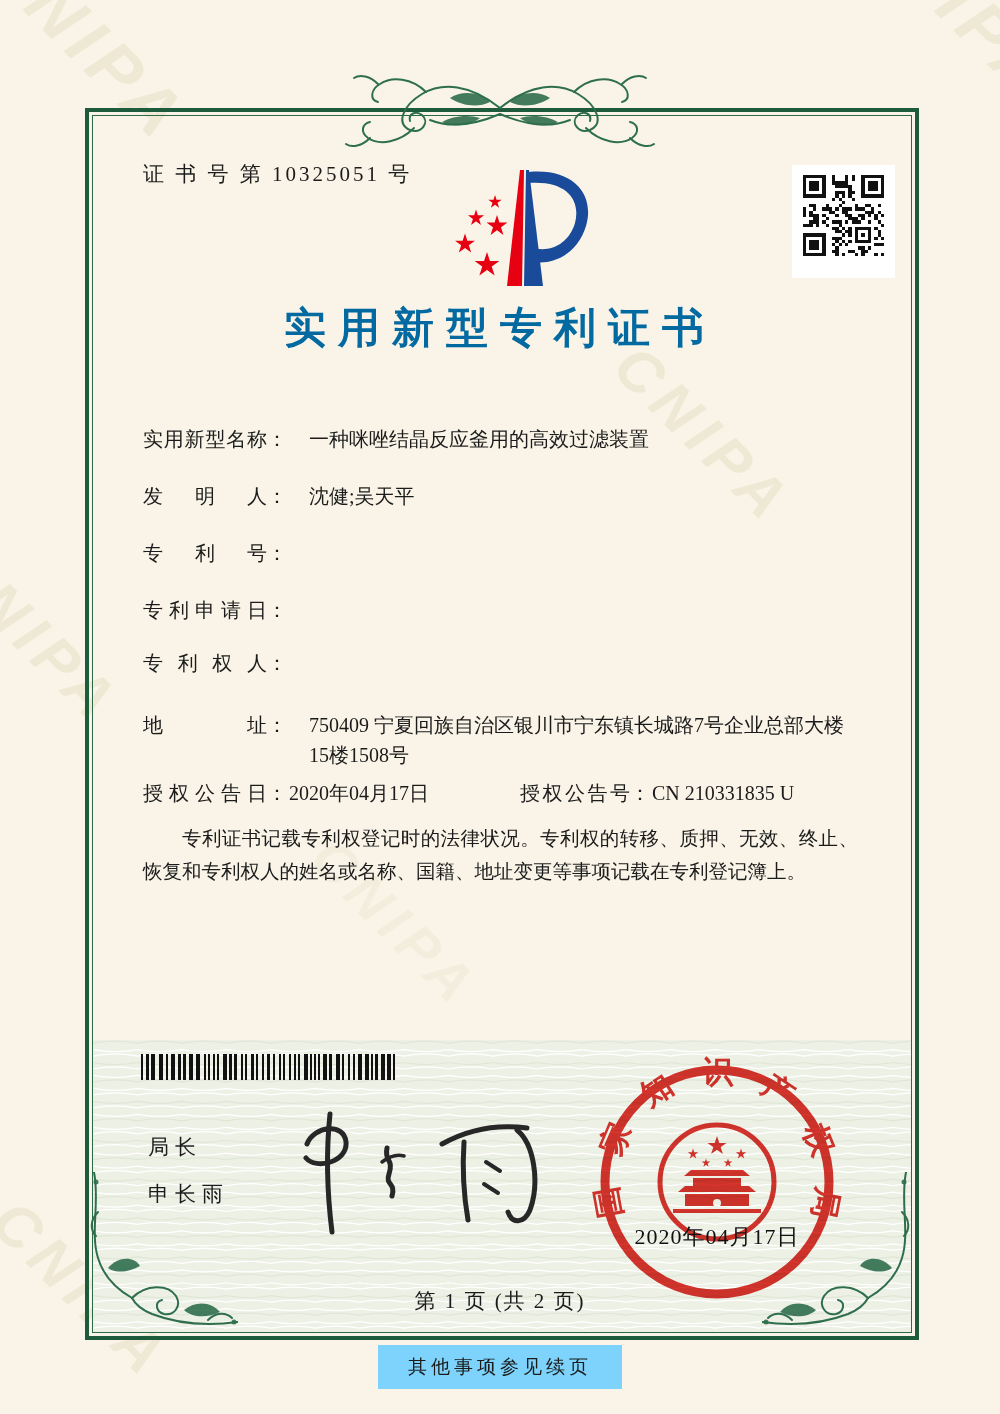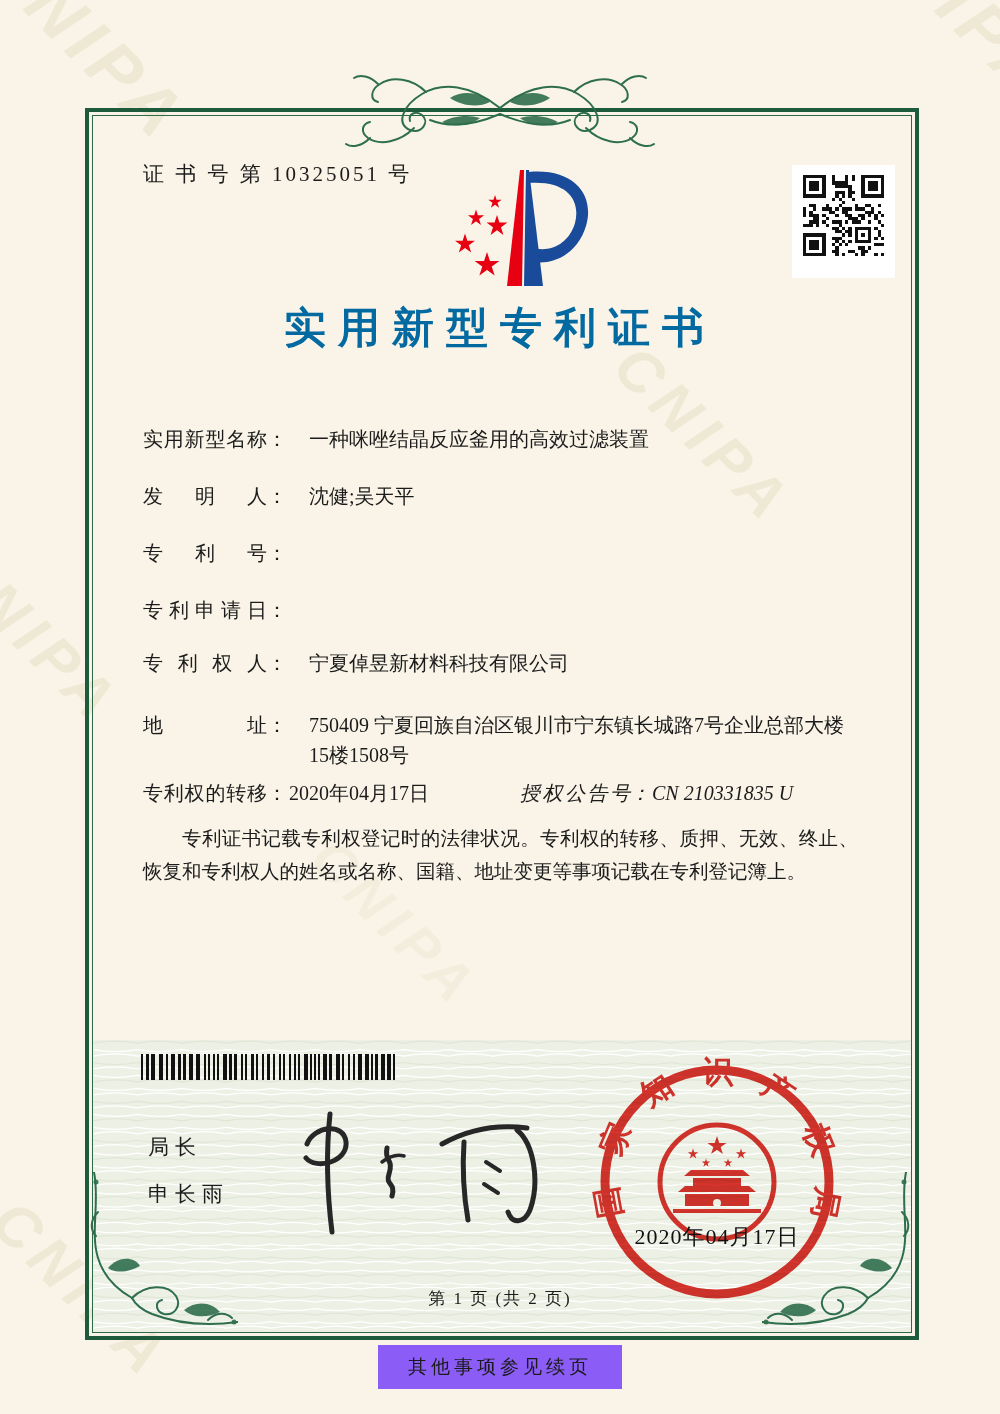--- a/index.html
+++ b/index.html
@@ -28,37 +28,37 @@
   .title{position:absolute;left:0;width:1000px;top:300px;text-align:center;
          font-size:42px;font-weight:bold;letter-spacing:12px;color:#0369a1;z-index:3;}
   
   .content{position:absolute;left:143px;top:0;width:714px;z-index:3;}
   .frow{position:absolute;display:flex;font-size:20px;line-height:30px;width:714px;}
   .flabel{width:124px;flex:none;text-align:justify;text-align-last:justify;}
   .fcolon{flex:none;width:22px;}
   .fvalue{flex:1;margin-left:20px;}
   .r0{top:424px}.r1{top:481px}.r2{top:538px}.r3{top:595px}.r4{top:648px}.r5{top:710px}.r6{top:778px}
   .g1{display:flex;width:377px;flex:none;}
-  .g2{display:flex;flex:1;font-style:italic;}
+  .g2{display:flex;flex:1;}
   .g2 .flabel{width:110px;}
   
   .paras{position:absolute;left:143px;top:822px;width:715px;font-size:19.5px;line-height:33px;
          text-align:justify;z-index:3;}
   .paras p{margin:0;text-indent:2em;}
   
   .barcode{position:absolute;left:141px;top:1054px;z-index:3;}
   .signer-title{position:absolute;left:148px;top:1133px;font-size:21px;letter-spacing:6px;z-index:3;}
   .signer-name{position:absolute;left:148px;top:1180px;font-size:21px;letter-spacing:6px;z-index:3;}
   .signature{position:absolute;left:272px;top:1092px;z-index:4;}
   .seal{position:absolute;left:584px;top:1048px;z-index:4;mix-blend-mode:multiply;opacity:.93;}
   .sealdate{position:absolute;left:598px;top:1222px;width:238px;text-align:center;
             font-size:22px;letter-spacing:1px;color:#111;z-index:5;}
   .pageinfo{position:absolute;left:0;width:1000px;top:1287px;text-align:center;
-            font-size:17px;letter-spacing:2px;z-index:3;}
-  .footnote{position:absolute;left:50%;transform:translateX(-50%);top:1345px;background:#8b5cf6;
+            font-size:21px;letter-spacing:2px;z-index:3;}
+  .footnote{position:absolute;left:50%;transform:translateX(-50%);top:1345px;background:#7dd3fc;
             padding:9px 30px;font-size:19px;letter-spacing:4px;z-index:3;white-space:nowrap;}
   .green{stroke:#2f6e4c;fill:none;stroke-width:2;stroke-linecap:round;}
   .greenf{fill:#2f6e4c;stroke:none;opacity:.9;}
 </style>
 </head>
 <body>
 
 <div class="page">
 
   <div class="wm" style="left:-40px;top:0;font-size:70px;">CNIPA</div>
@@ -448,30 +448,29 @@
       <span class="flabel">专利号</span>
         <span class="fcolon">：</span>
     </div>
     <div class="frow r3">
       <span class="flabel">专利申请日</span>
         <span class="fcolon">：</span>
     </div>
     <div class="frow r4">
       <span class="flabel">专利权人</span>
         <span class="fcolon">：</span>
-        <span class="fvalue">宁夏倬昱新材料科技有限公司</span>
     </div>
     <div class="frow r5">
       <span class="flabel">地址</span>
         <span class="fcolon">：</span>
         <span class="fvalue" style="max-width:575px;">750409 宁夏回族自治区银川市宁东镇长城路7号企业总部大楼15楼1508号</span>
     </div>
     <div class="frow r6">
       <span class="g1">
-        <span class="flabel">专利权的转移</span>
+        <span class="flabel">授权公告日</span>
           <span class="fcolon">：</span>
           <span>2020年04月17日</span>
       </span>
       <span class="g2">
         <span class="flabel">授权公告号</span>
           <span class="fcolon">：</span>
           <span>CN 210331835 U</span>
       </span>
     </div>
   </div>

